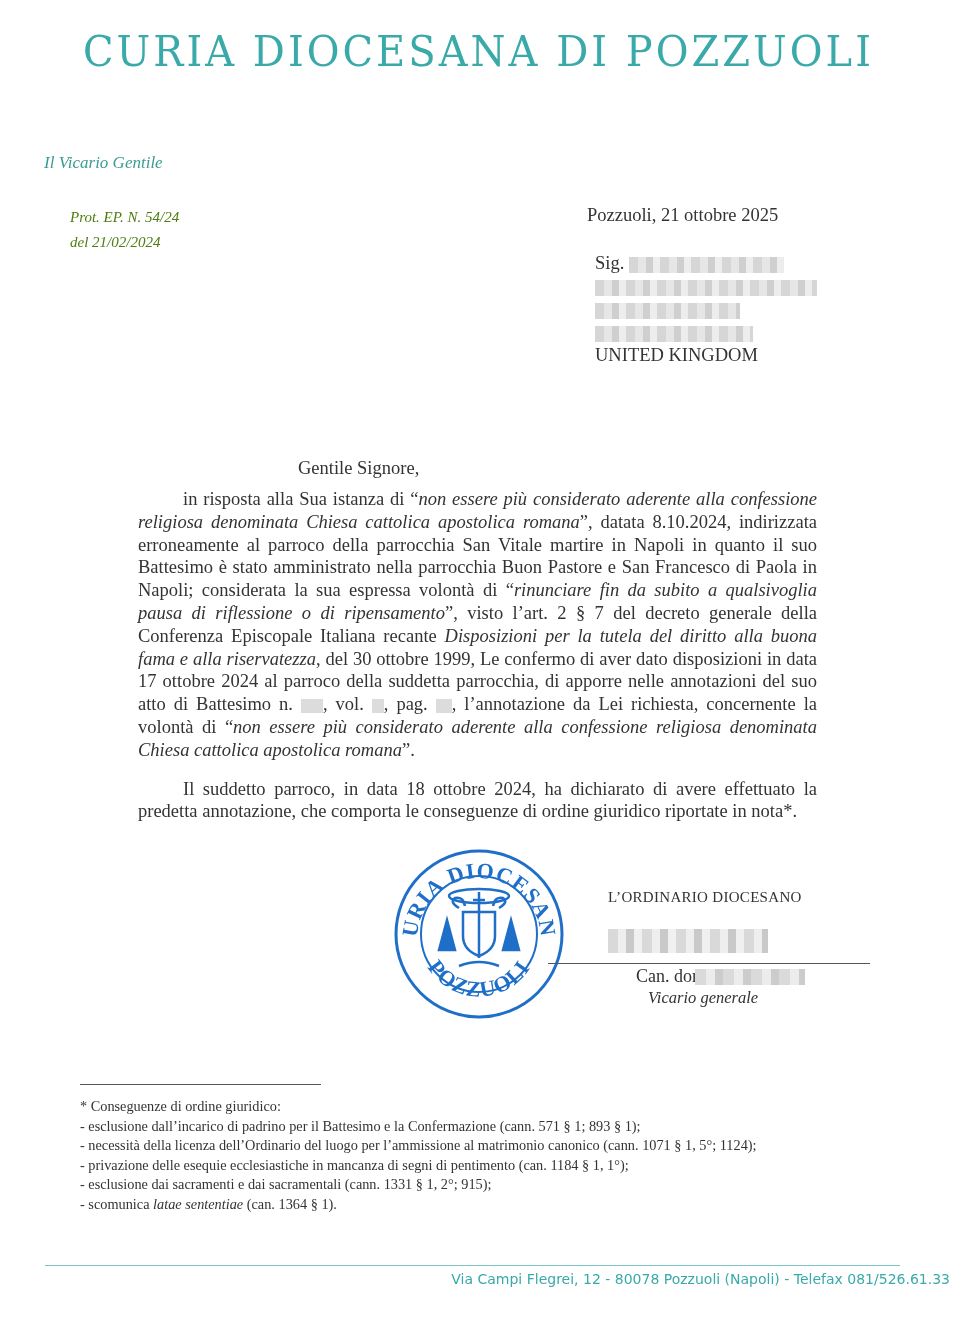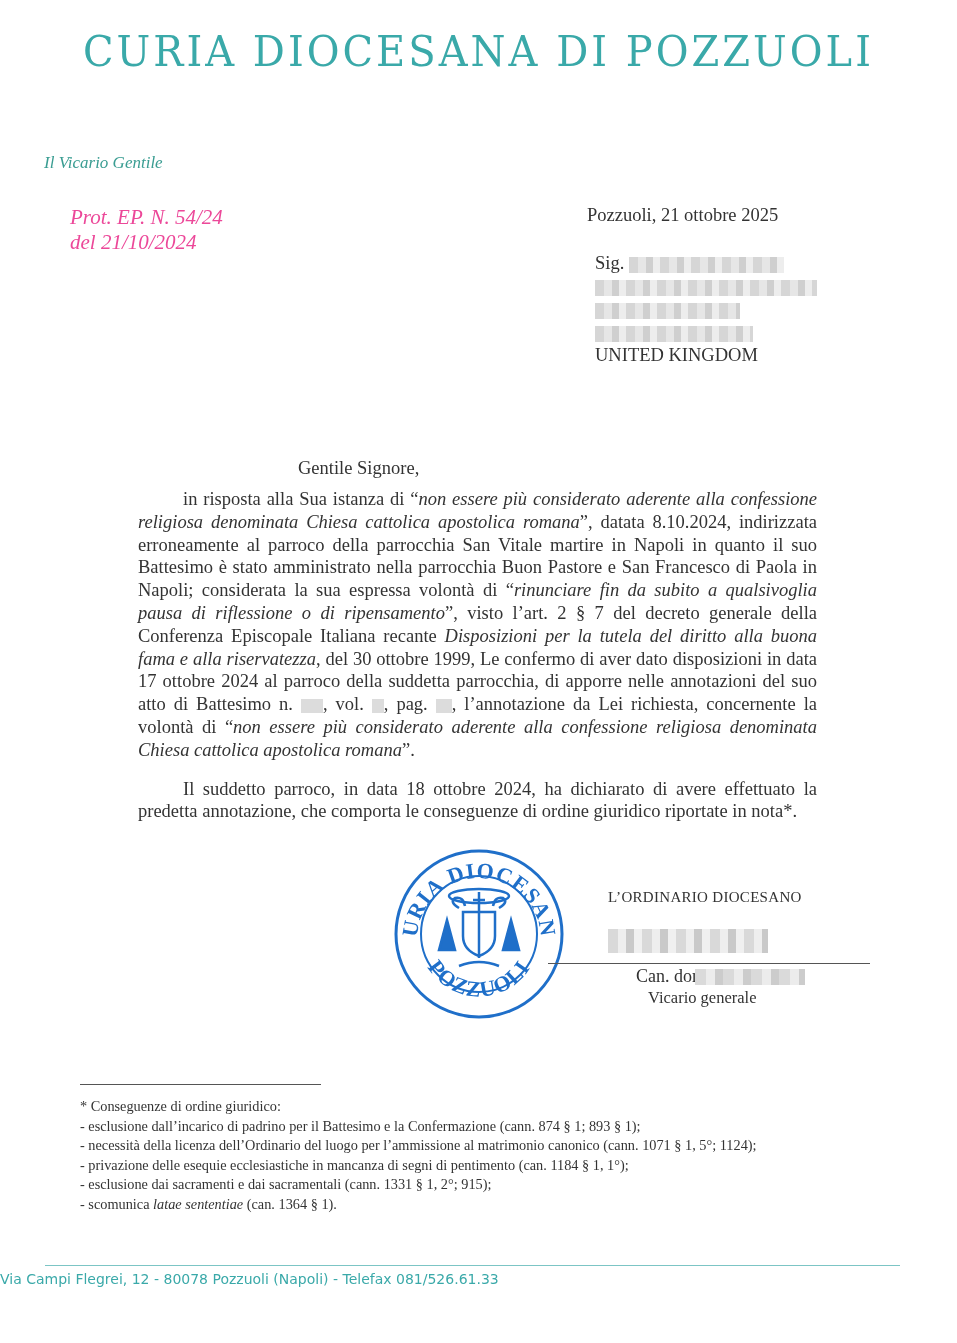--- a/index.html
+++ b/index.html
@@ -1,50 +1,50 @@
 <!DOCTYPE html>
 <html><head>
 <meta charset="utf-8">
 <style>
   html,body{margin:0;padding:0;background:#ffffff;}
   body{width:957px;height:1343px;position:relative;overflow:hidden;font-family:"Liberation Serif","DejaVu Serif",serif;color:#2a2a2a;}
   .abs{position:absolute;}
   .letterhead{left:0;width:957px;top:28px;text-align:center;font-family:"DejaVu Serif",serif;font-size:40px;letter-spacing:3px;color:#3aa9a9;font-weight:normal;transform:scaleY(1.05);}
   .vicario-hdr{left:44px;top:153px;font-family:"Liberation Serif",serif;font-style:italic;font-size:17px;color:#3a9d92;}
-  .prot{left:70px;top:205px;font-style:italic;font-size:21px;line-height:25px;color:#ec4899;}
+  .prot{left:70px;top:205px;font-style:italic;font-size:15px;line-height:25px;color:#4d7c0f;}
   .date{left:587px;top:205px;font-size:18.5px;color:#333;}
   .addr{left:587px;top:252px;font-size:18.5px;line-height:23px;color:#333;margin-left:8px;}
   .blur{display:inline-block;height:16px;background:repeating-linear-gradient(90deg,#d6d6d6 0 9px,#e6e6e6 9px 17px,#cfcfcf 17px 24px,#ededed 24px 31px);vertical-align:middle;}
   .greet{left:298px;top:438px;font-size:18.5px;color:#333;margin-top:20px;}
   .body{left:122px;top:472px;width:711px;font-size:18.5px;line-height:22.8px;text-align:justify;color:#333;}
   .body p{margin:16px;text-indent:45px;}
   .body i{font-style:italic;}
   .blurinl{display:inline-block;width:22px;height:14px;background:#dcdcdc;vertical-align:middle;}
   .seal{left:393px;top:848px;width:172px;height:172px;}
   .ordinario{left:608px;top:889px;font-size:15px;letter-spacing:0.3px;color:#333;}
   .sigblur{left:608px;top:929px;width:160px;height:24px;background:repeating-linear-gradient(90deg,#d9d9d9 0 10px,#eeeeee 10px 18px,#c9c9c9 18px 26px,#f0f0f0 26px 34px);}
   .sigline{left:548px;top:963px;width:322px;height:1px;background:#555;}
   .can{left:612px;top:966px;font-size:18px;color:#333;margin-left:24px;}
   .canblur{left:695px;top:969px;width:110px;height:16px;background:repeating-linear-gradient(90deg,#dadada 0 11px,#ececec 11px 20px,#cccccc 20px 28px);}
-  .vicgen{left:648px;top:988px;font-size:16.5px;color:#333;}
+  .vicgen{left:648px;top:988px;font-style:italic;font-size:16.5px;color:#333;}
   .fnline{left:80px;top:1084px;width:241px;height:1px;background:#555;}
   .footnotes{left:80px;top:1097px;font-size:14.3px;line-height:19.5px;color:#333;}
   .footnotes div{white-space:nowrap;}
   .footrule{left:45px;top:1265px;width:855px;height:1px;background:#7cc5c5;}
-  .footaddr{left:0;width:950px;top:1271px;text-align:left;font-family:"DejaVu Sans",sans-serif;font-size:14px;color:#3aa9a9;}
+  .footaddr{left:0;width:950px;top:1271px;text-align:right;font-family:"DejaVu Sans",sans-serif;font-size:14px;color:#3aa9a9;}
 </style>
 </head>
 <body>
 
 <div class="abs letterhead">CURIA DIOCESANA DI POZZUOLI</div>
 <div class="abs vicario-hdr">Il Vicario Gentile</div>
 
 <div class="abs prot">
   <div>Prot. EP. N. 54/24</div>
-  <div>del 21/10/2024</div>
+  <div>del 21/02/2024</div>
 </div>
 
 <div class="abs date">Pozzuoli, 21 ottobre 2025</div>
 
 <div class="abs addr">
   <div><span>Sig.</span> <span class="blur" style="width:155px"></span></div>
   <div><span class="blur" style="width:222px"></span></div>
   <div><span class="blur" style="width:145px"></span></div>
   <div><span class="blur" style="width:158px"></span></div>
   <div>UNITED KINGDOM</div>
@@ -82,21 +82,21 @@
 <div class="abs ordinario">L’ORDINARIO DIOCESANO</div>
 <div class="abs sigblur"></div>
 <div class="abs sigline"></div>
 <div class="abs can">Can. don</div>
 <div class="abs canblur"></div>
 <div class="abs vicgen">Vicario generale</div>
 
 <div class="abs fnline"></div>
 <div class="abs footnotes">
   <div>* Conseguenze di ordine giuridico:</div>
-  <div>- esclusione dall’incarico di padrino per il Battesimo e la Confermazione (cann. 874 § 1; 893 § 1);</div>
+  <div>- esclusione dall’incarico di padrino per il Battesimo e la Confermazione (cann. 571 § 1; 893 § 1);</div>
   <div>- necessità della licenza dell’Ordinario del luogo per l’ammissione al matrimonio canonico (cann. 1071 § 1, 5°; 1124);</div>
   <div>- privazione delle esequie ecclesiastiche in mancanza di segni di pentimento (can. 1184 § 1, 1°);</div>
   <div>- esclusione dai sacramenti e dai sacramentali (cann. 1331 § 1, 2°; 915);</div>
   <div><span>- scomunica </span><i>latae sententiae</i><span> (can. 1364 § 1).</span></div>
 </div>
 
 <div class="abs footrule"></div>
 <div class="abs footaddr">Via Campi Flegrei, 12 - 80078 Pozzuoli (Napoli) - Telefax 081/526.61.33</div>
 
 </body></html>

